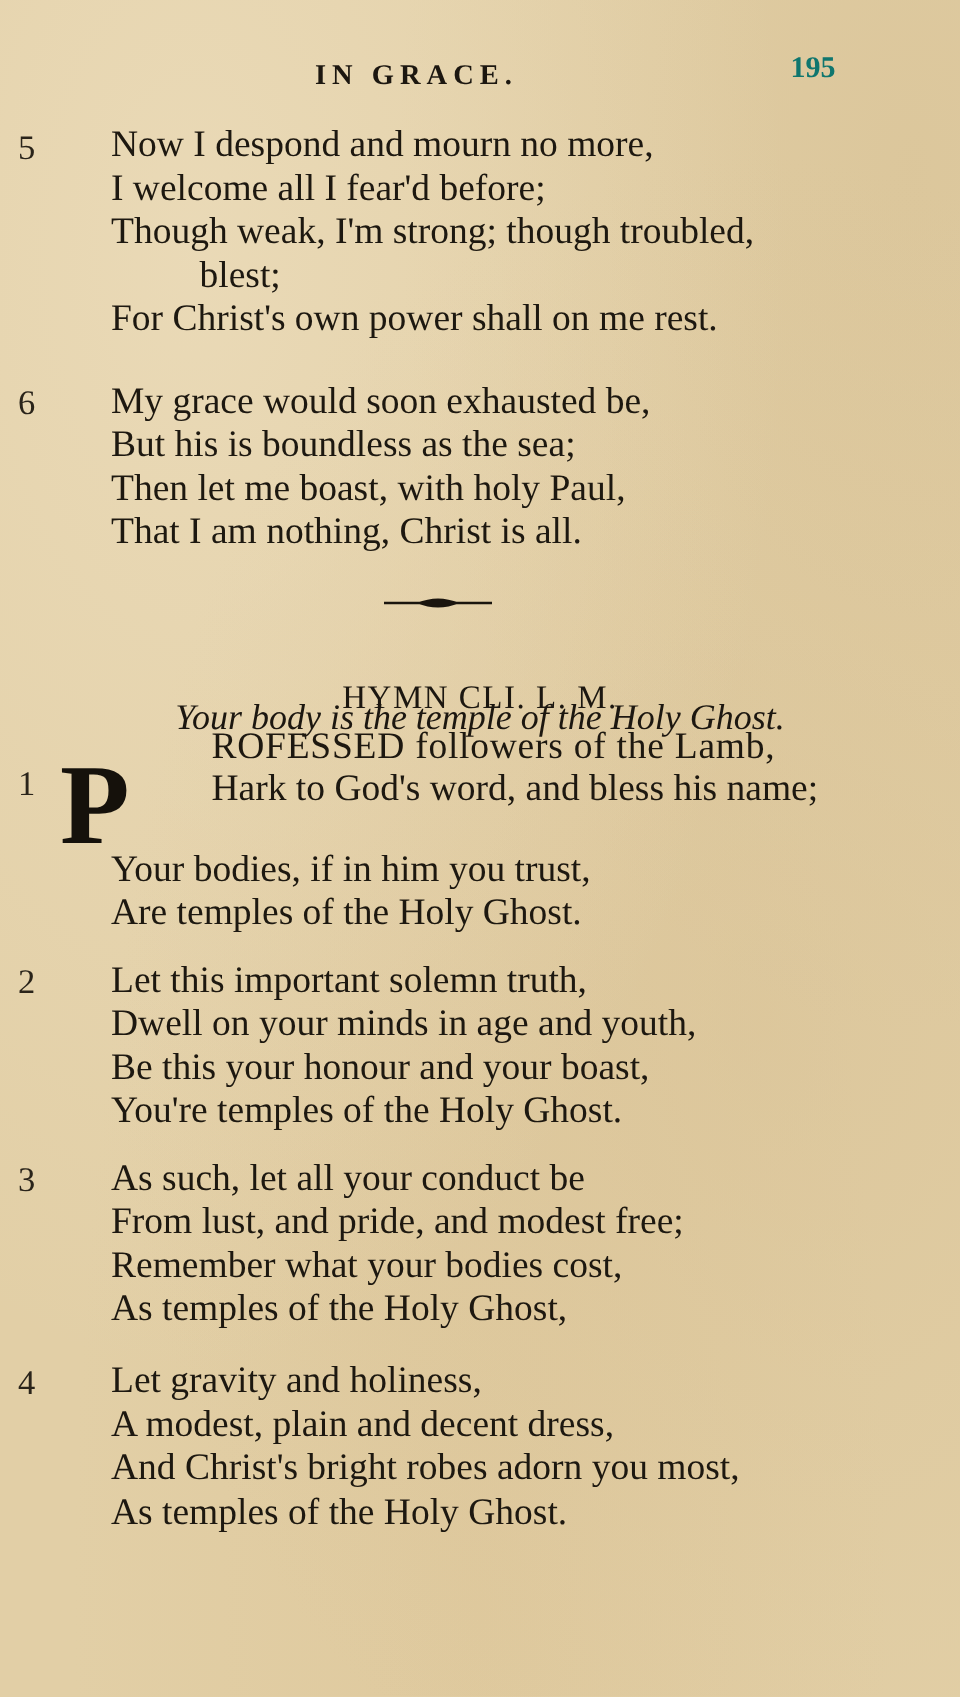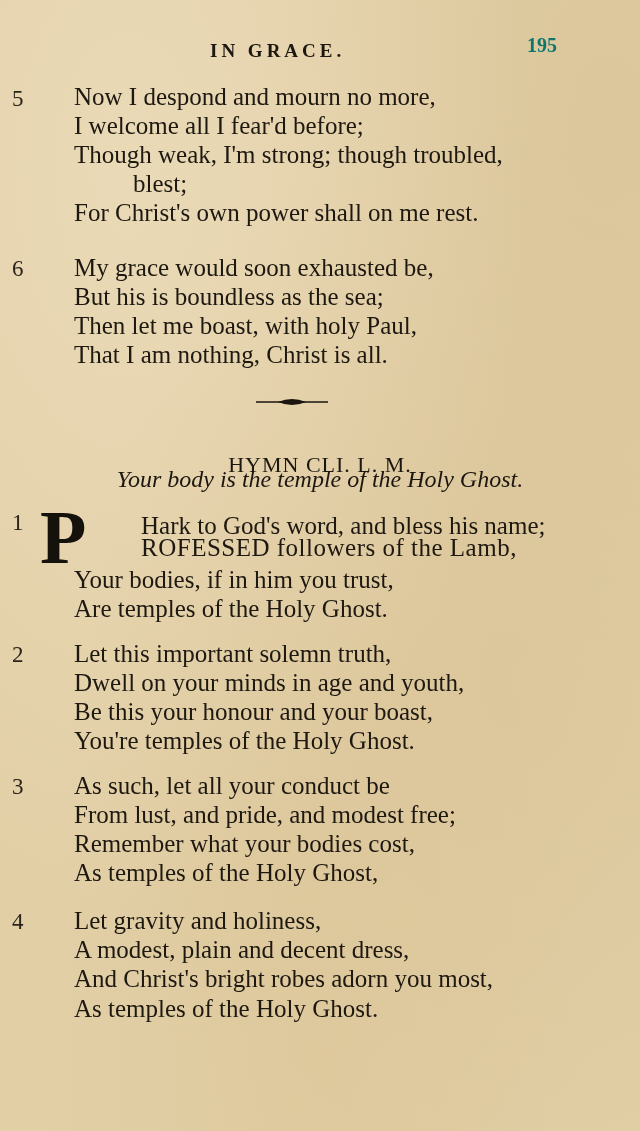--- a/index.html
+++ b/index.html
@@ -146,21 +146,21 @@
     <line x1="0" y1="5" x2="72" y2="5" stroke="#1a150e" stroke-width="1.6"></line>
     <path d="M22 5 Q36 -1 50 5 Q36 11 22 5 Z" fill="#1a150e"></path>
   </svg>
 
   <div class="hymn-heading" style="top:452px;">HYMN CLI. L. M.</div>
   <div class="hymn-subtitle" style="top:466px;">Your body is the temple of the Holy Ghost.</div>
 
   <div class="verse" style="top:0;">
     <span class="verse-num" style="top:510px;">1</span>
     <span class="drop-cap">P</span>
-    <span class="line indent-drop smallcaps" style="top:533px;">ROFESSED followers of the Lamb,</span>
+    <span class="line indent-drop smallcaps" style="top:483px;">ROFESSED followers of the Lamb,</span>
     <span class="line indent-drop" style="top:511px;">Hark to God's word, and bless his name;</span>
     <span class="line" style="top:565px;">Your bodies, if in him you trust,</span>
     <span class="line" style="top:594px;">Are temples of the Holy Ghost.</span>
   </div>
 
   <div class="verse" style="top:0;">
     <span class="verse-num" style="top:642px;">2</span>
     <span class="line" style="top:639px;">Let this important solemn truth,</span>
     <span class="line" style="top:668px;">Dwell on your minds in age and youth,</span>
     <span class="line" style="top:697px;">Be this your honour and your boast,</span>

